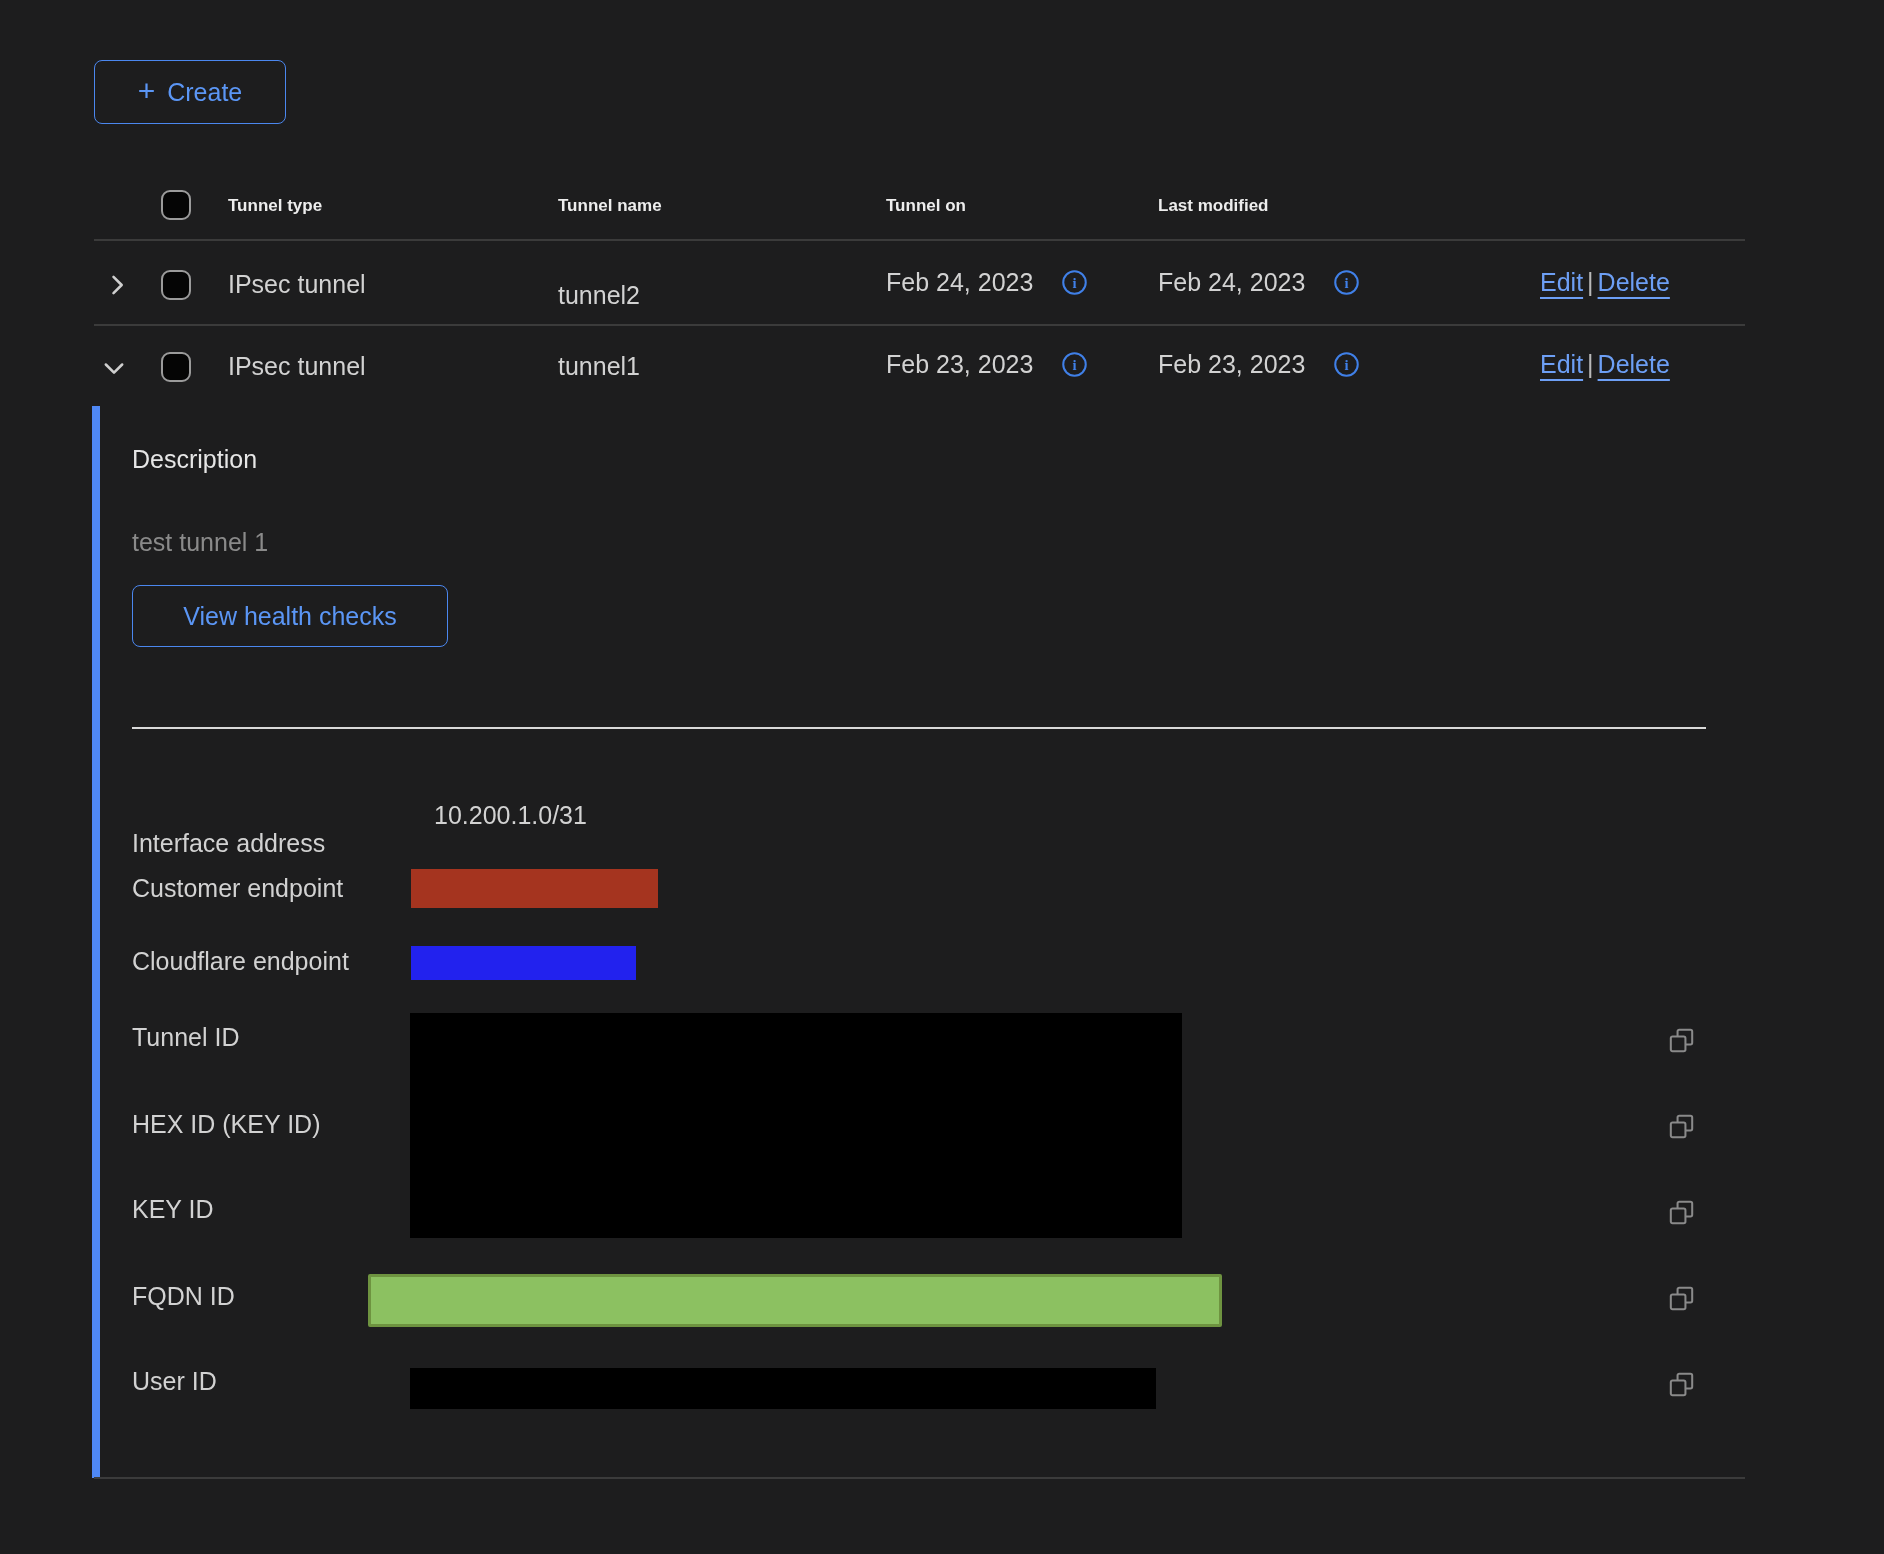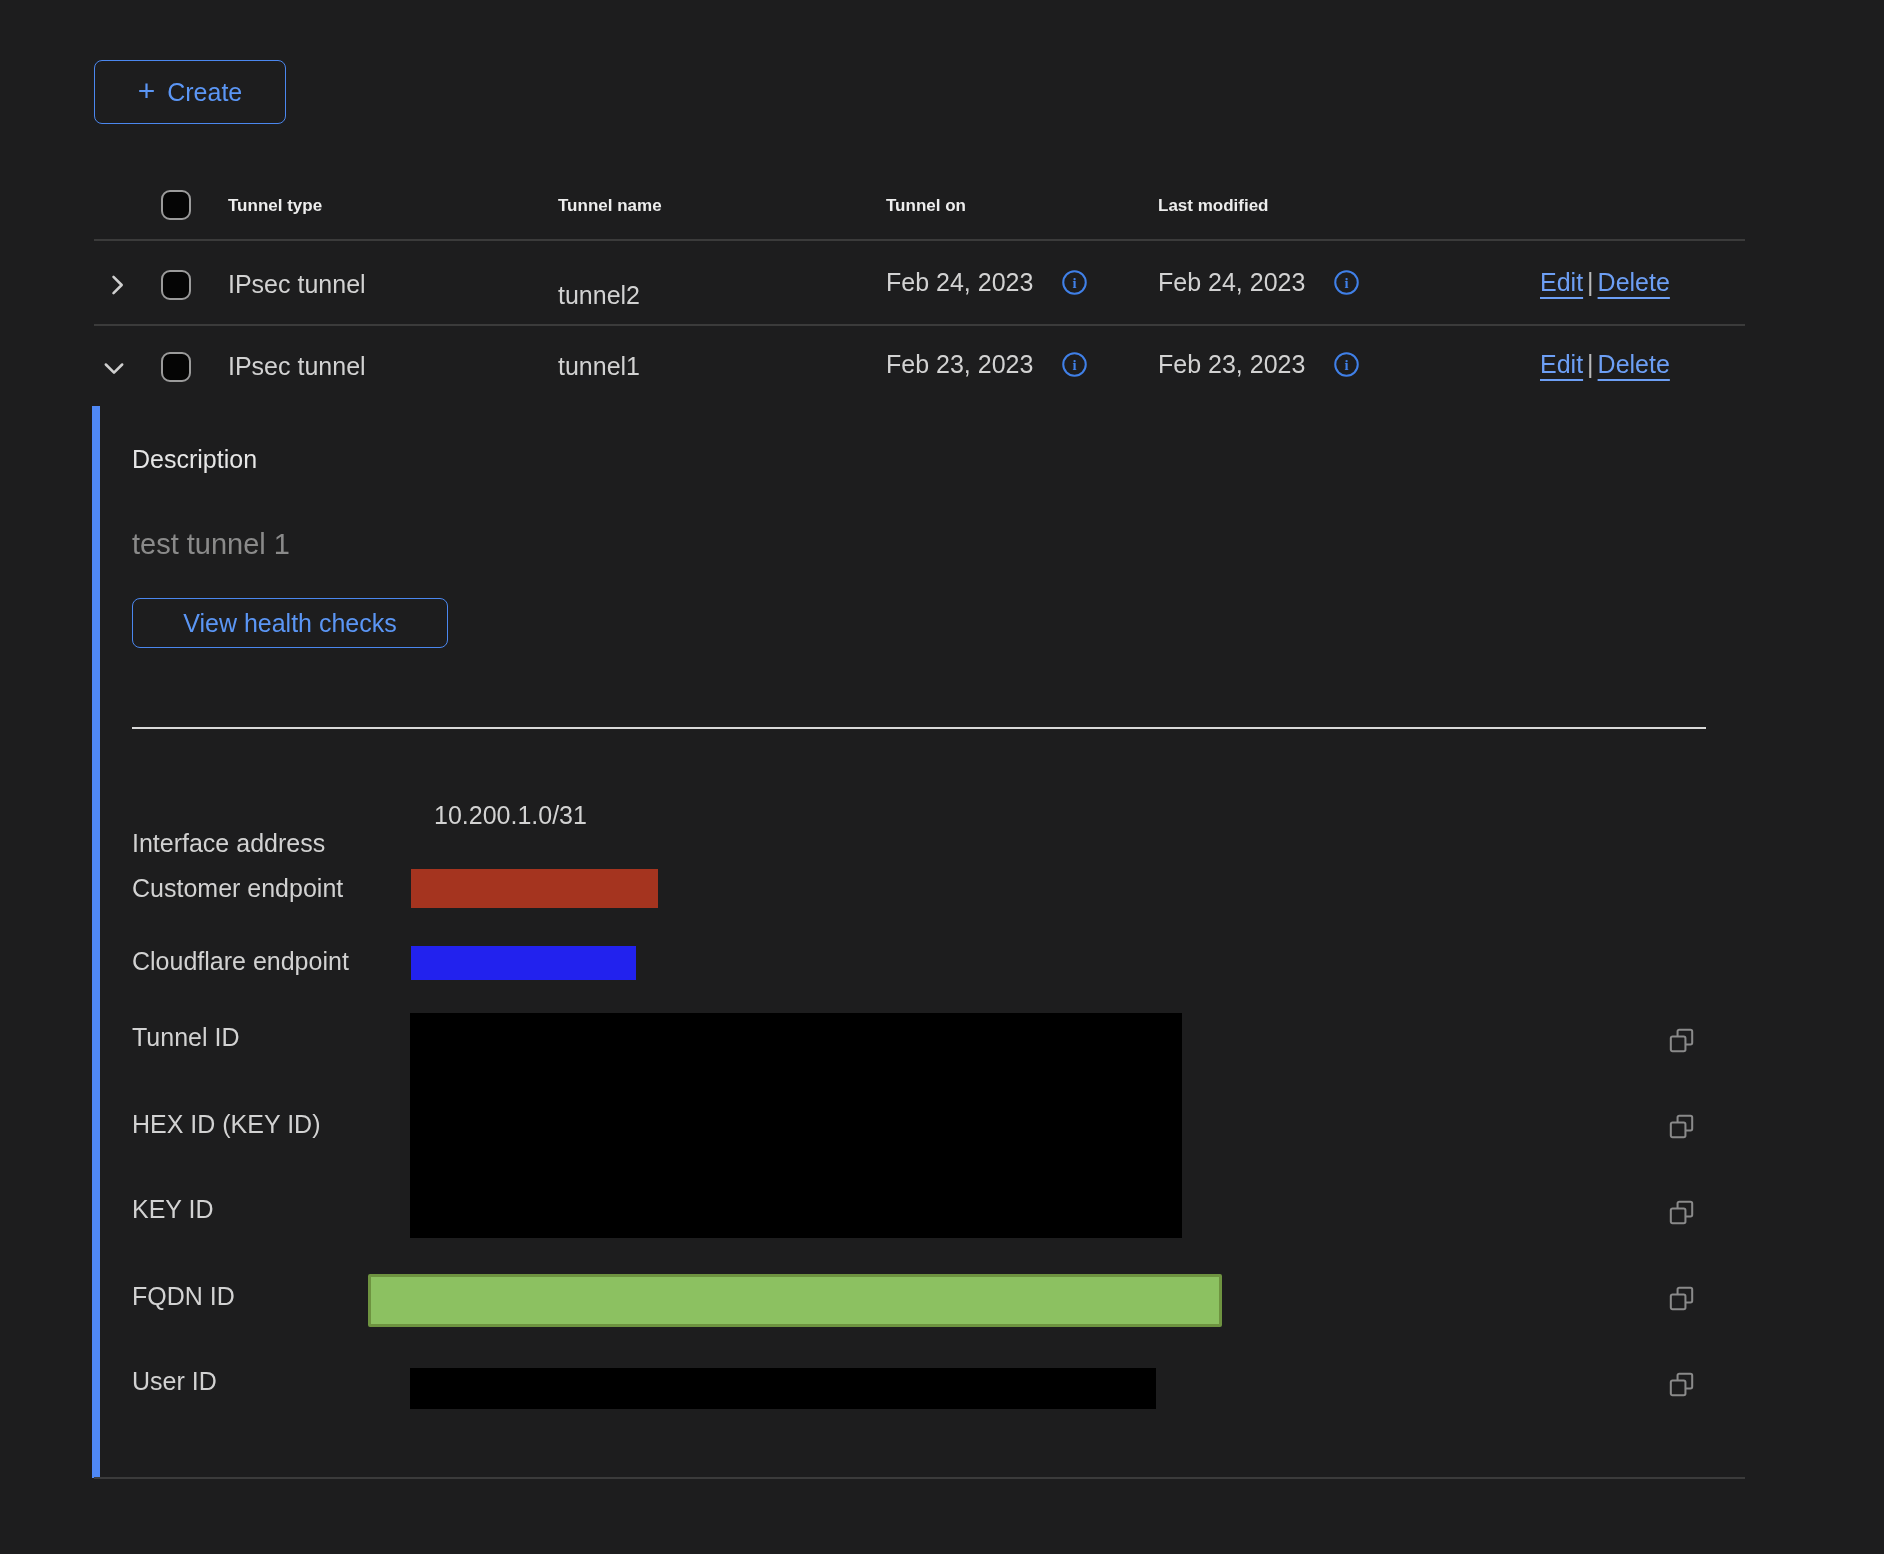--- a/index.html
+++ b/index.html
@@ -16,21 +16,21 @@
     gap:12px; background:transparent;
     border:1.5px solid #4b87ef; border-radius:8px;
     color:#5b96f5; font-size:25px; cursor:pointer;
     font-family:"Liberation Sans", sans-serif;
   }
   .plus-glyph { font-size:30px; font-weight:300; line-height:1; margin-top:-3px; }
 
   
   .hdr-text { position:absolute; font-size:17px; font-weight:700; color:#ededed; white-space:nowrap; }
   .cell-text { position:absolute; font-size:25px; color:#d2d2d2; white-space:nowrap; }
-  .muted-text { position:absolute; font-size:29px; color:#8a8a8a; white-space:nowrap; }
+  .muted-text { position:absolute; font-size:25px; color:#8a8a8a; white-space:nowrap; }
   .divider-dark { position:absolute; height:1.5px; background:#3b3b3b; }
   .divider-light { position:absolute; height:2px; background:#d9d9d9; }
 
   .checkbox {
     position:absolute; width:30px; height:30px;
     border:2px solid #9b9b9b; border-radius:9px;
     background:#050505; cursor:pointer;
   }
   .chevron { position:absolute; cursor:pointer; width:28px; height:28px; }
 
@@ -144,21 +144,21 @@
       <span class="link-sep">|</span>
       <span class="link-blue">Delete</span>
     </div>
   </div>
 
   <div class="expand-bar" style="left:92px; top:406px; height:1072px;"></div>
 
   <span class="cell-text" style="left:132px; top:445px; color:#e6e6e6;">Description</span>
   <span class="muted-text" style="left:132px; top:528px;">test tunnel 1</span>
 
-  <button class="btn-outline-blue" style="left:132px; top:598px; width:316px; height:50px;">
+  <button class="btn-outline-blue" style="left:132px; top:585px; width:316px; height:62px;">
     <span>View health checks</span>
   </button>
 
   <div class="divider-light" style="left:132px; top:727px; width:1574px;"></div>
 
   <span class="cell-text" style="left:132px; top:801px;margin-top:28px;">Interface address</span>
   <span class="cell-text" style="left:434px; top:801px;">10.200.1.0/31</span>
 
   <span class="cell-text" style="left:132px; top:874px;">Customer endpoint</span>
   <div class="redact redact-red" style="left:411px; top:869px; width:247px; height:39px;"></div>

